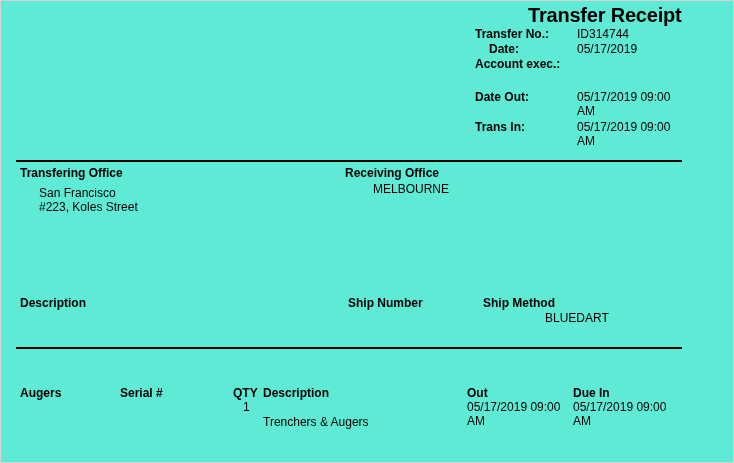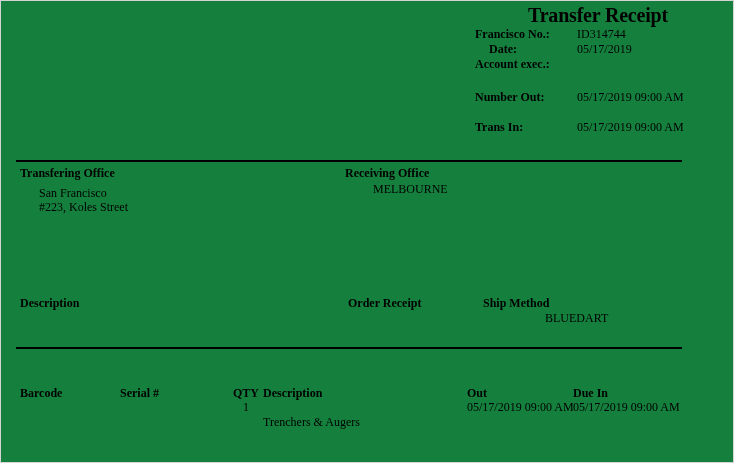--- a/index.html
+++ b/index.html
@@ -1,21 +1,21 @@
 <!DOCTYPE html>
 <html><head>
 <meta charset="utf-8">
 <style>
   html,body { margin:0; padding:0; background:#ffffff; }
   .page {
     position:relative;
     width:732px; height:461px;
-    background:#15803d;
+    background:#5eead4;
     border:1px solid #d4d4d4;
-    font-family:Liberation Serif, serif;
+    font-family:Liberation Sans, sans-serif;
     font-size:12px; line-height:14px; color:#000000;
     overflow:hidden;
   }
   .abs { position:absolute; white-space:pre; }
   .b   { font-weight:bold; }
   .wrap { white-space:normal; width:112px; }
   .title {
     position:absolute; left:527px; top:3px;
     font-size:20px; line-height:22px; font-weight:bold;
     letter-spacing:-0.2px; white-space:pre;
@@ -25,51 +25,51 @@
     background:#000000;
   }
 </style>
 </head>
 <body>
 
 <div class="page">
 
   <div class="title">Transfer Receipt</div>
 
-  <div class="abs b" style="left:474px; top:26px;">Francisco No.:</div>
+  <div class="abs b" style="left:474px; top:26px;">Transfer No.:</div>
   <div class="abs" style="left:576px; top:26px;">ID314744</div>
 
   <div class="abs b" style="left:488px; top:41px;">Date:</div>
   <div class="abs" style="left:576px; top:41px;">05/17/2019</div>
 
   <div class="abs b" style="left:474px; top:56px;">Account exec.:</div>
 
-  <div class="abs b" style="left:474px; top:89px;">Number Out:</div>
+  <div class="abs b" style="left:474px; top:89px;">Date Out:</div>
   <div class="abs wrap" style="left:576px; top:89px;">05/17/2019 09:00 AM</div>
 
   <div class="abs b" style="left:474px; top:119px;">Trans In:</div>
   <div class="abs wrap" style="left:576px; top:119px;">05/17/2019 09:00 AM</div>
 
   <div class="rule" style="top:159px;"></div>
 
   <div class="abs b" style="left:19px; top:165px;">Transfering Office</div>
   <div class="abs" style="left:38px; top:185px;">San Francisco</div>
   <div class="abs" style="left:38px; top:199px;">#223, Koles Street</div>
 
   <div class="abs b" style="left:344px; top:165px;">Receiving Office</div>
   <div class="abs" style="left:372px; top:181px;">MELBOURNE</div>
 
   <div class="abs b" style="left:19px; top:295px;">Description</div>
-  <div class="abs b" style="left:347px; top:295px;">Order Receipt</div>
+  <div class="abs b" style="left:347px; top:295px;">Ship Number</div>
   <div class="abs b" style="left:482px; top:295px;">Ship Method</div>
   <div class="abs" style="left:503px; top:310px;margin-left:41px;">BLUEDART</div>
 
   <div class="rule" style="top:346px;"></div>
 
-  <div class="abs b" style="left:19px;  top:385px;">Barcode</div>
+  <div class="abs b" style="left:19px;  top:385px;">Augers</div>
   <div class="abs b" style="left:119px; top:385px;">Serial #</div>
   <div class="abs b" style="left:232px; top:385px;">QTY</div>
   <div class="abs b" style="left:262px; top:385px;">Description</div>
   <div class="abs b" style="left:466px; top:385px;">Out</div>
   <div class="abs b" style="left:572px; top:385px;">Due In</div>
 
   <div>
     <div class="abs" style="left:242px; top:399px;">1</div>
     <div class="abs" style="left:262px; top:414px;">Trenchers &amp; Augers</div>
     <div class="abs wrap" style="left:466px; top:399px;">05/17/2019 09:00 AM</div>

